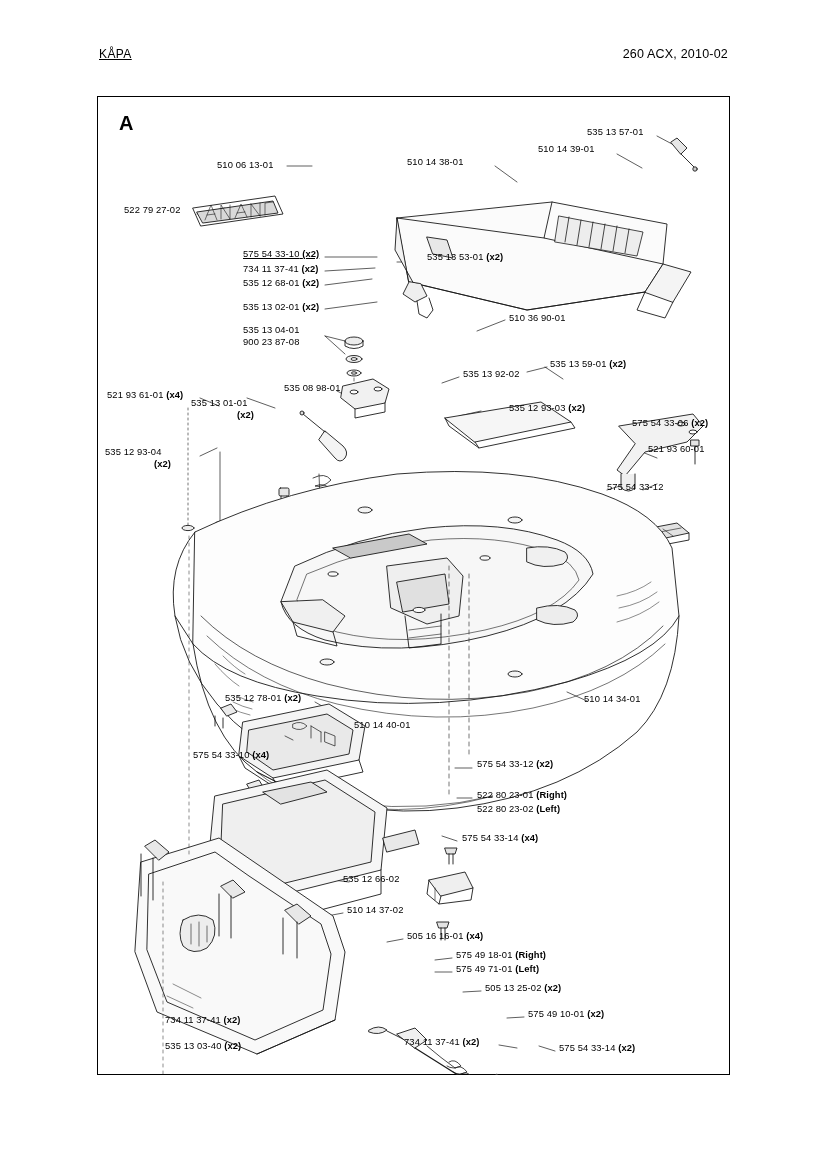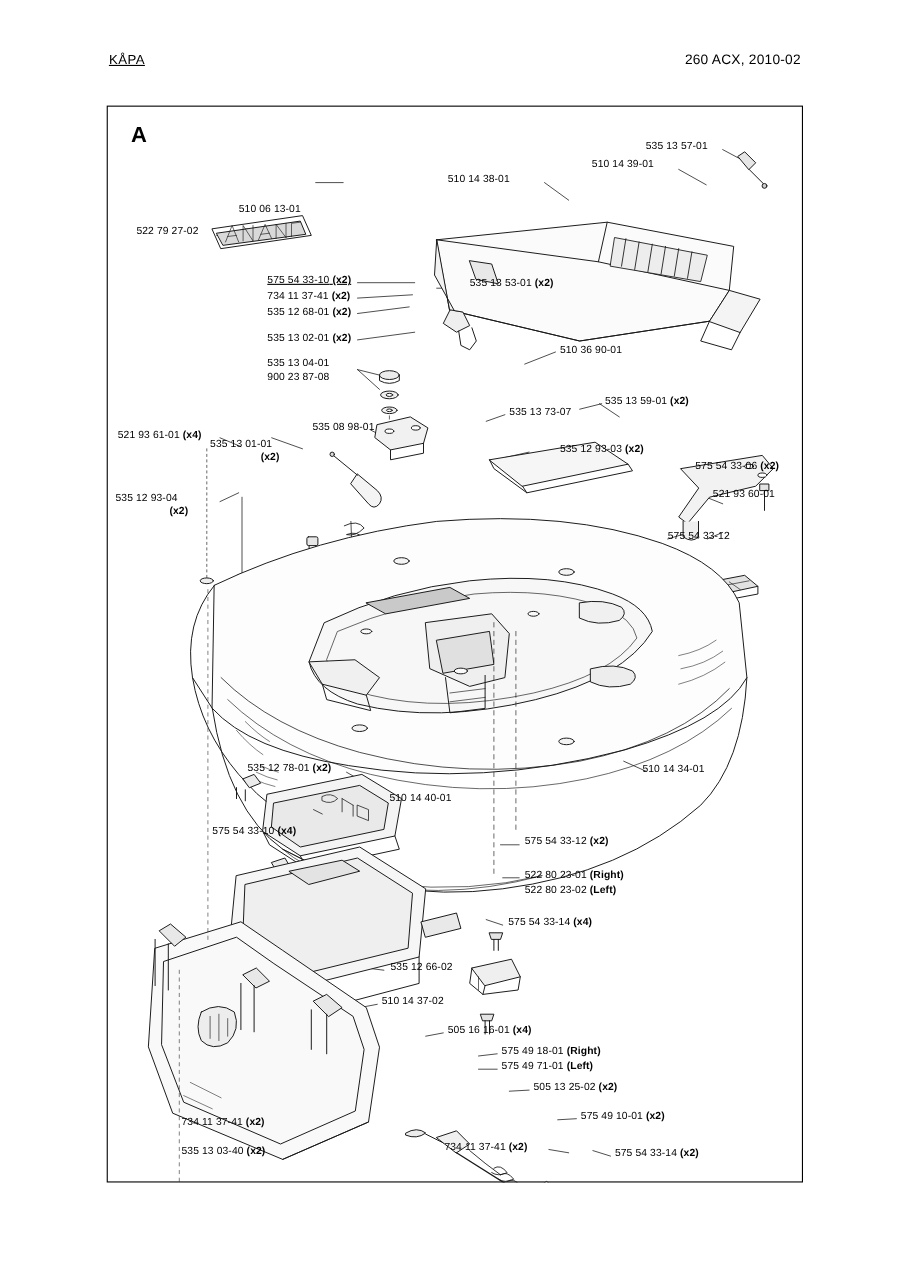--- a/index.html
+++ b/index.html
@@ -412,36 +412,36 @@
         <line x1="92" y1="440" x2="92" y2="760" stroke-dasharray="3 4" stroke-width="0.5"></line>
       </g>
 
     </g>
   </svg>
 
   <div>
     <div class="lbl" style="left:587px;top:126px;"><span>535 13 57-01</span> <b></b></div>
     <div class="lbl" style="left:538px;top:143px;"><span>510 14 39-01</span> <b></b></div>
     <div class="lbl" style="left:407px;top:156px;"><span>510 14 38-01</span> <b></b></div>
-    <div class="lbl" style="left:217px;top:159px;margin-top:25px;"><span>510 06 13-01</span> <b></b></div>
+    <div class="lbl" style="left:217px;top:159px;"><span>510 06 13-01</span> <b></b></div>
     <div class="lbl" style="left:124px;top:204px;"><span>522 79 27-02</span> <b></b></div>
 
     <div class="lbl" style="left:243px;top:248px;text-decoration:underline;"><span>575 54 33-10</span> <b>(x2)</b></div>
     <div class="lbl" style="left:243px;top:263px;"><span>734 11 37-41</span> <b>(x2)</b></div>
     <div class="lbl" style="left:243px;top:277px;"><span>535 12 68-01</span> <b>(x2)</b></div>
     <div class="lbl" style="left:427px;top:251px;"><span>535 13 53-01</span> <b>(x2)</b></div>
 
     <div class="lbl" style="left:243px;top:301px;"><span>535 13 02-01</span> <b>(x2)</b></div>
     <div class="lbl" style="left:509px;top:312px;"><span>510 36 90-01</span> <b></b></div>
 
     <div class="lbl" style="left:243px;top:324px;"><span>535 13 04-01</span> <b></b></div>
     <div class="lbl" style="left:243px;top:336px;"><span>900 23 87-08</span> <b></b></div>
 
     <div class="lbl" style="left:550px;top:358px;text-align:right;"><span>535 13 59-01</span> <b>(x2)</b></div>
-    <div class="lbl" style="left:463px;top:368px;"><span>535 13 73-07</span> <b></b></div>
+    <div class="lbl" style="left:463px;top:368px;"><span>535 13 92-02</span> <b></b></div>
 
     <div class="lbl" style="left:252px;top:382px;padding-left:32px;"><span>535 08 98-01</span> <b></b></div>
     <div class="lbl" style="left:107px;top:389px;"><span>521 93 61-01</span> <b>(x4)</b></div>
     <div class="lbl" style="left:191px;top:397px;"><span>535 13 01-01</span></div>
     <div class="lbl" style="left:237px;top:409px;"><b>(x2)</b></div>
 
     <div class="lbl" style="left:485px;top:402px;padding-left:24px;"><span>535 12 93-03</span> <b>(x2)</b></div>
     <div class="lbl" style="left:632px;top:417px;"><span>575 54 33-06</span> <b>(x2)</b></div>
 
     <div class="lbl" style="left:105px;top:446px;"><span>535 12 93-04</span></div>
@@ -452,21 +452,21 @@
     <div class="lbl" style="left:584px;top:693px;"><span>510 14 34-01</span> <b></b></div>
     <div class="lbl" style="left:225px;top:692px;"><span>535 12 78-01</span> <b>(x2)</b></div>
     <div class="lbl" style="left:354px;top:719px;"><span>510 14 40-01</span> <b></b></div>
     <div class="lbl" style="left:193px;top:749px;"><span>575 54 33-10</span> <b>(x4)</b></div>
     <div class="lbl" style="left:477px;top:758px;"><span>575 54 33-12</span> <b>(x2)</b></div>
 
     <div class="lbl" style="left:477px;top:789px;text-align:center;"><span>522 80 23-01</span> <b>(Right)</b></div>
     <div class="lbl" style="left:477px;top:803px;text-align:right;"><span>522 80 23-02</span> <b>(Left)</b></div>
     <div class="lbl" style="left:462px;top:832px;"><span>575 54 33-14</span> <b>(x4)</b></div>
 
-    <div class="lbl" style="left:355px;top:873px;"><span>535 12 66-02</span> <b></b></div>
+    <div class="lbl" style="left:343px;top:873px;"><span>535 12 66-02</span> <b></b></div>
     <div class="lbl" style="left:347px;top:904px;"><span>510 14 37-02</span> <b></b></div>
     <div class="lbl" style="left:407px;top:930px;"><span>505 16 16-01</span> <b>(x4)</b></div>
     <div class="lbl" style="left:456px;top:949px;"><span>575 49 18-01</span> <b>(Right)</b></div>
     <div class="lbl" style="left:456px;top:963px;"><span>575 49 71-01</span> <b>(Left)</b></div>
     <div class="lbl" style="left:485px;top:982px;"><span>505 13 25-02</span> <b>(x2)</b></div>
     <div class="lbl" style="left:528px;top:1008px;"><span>575 49 10-01</span> <b>(x2)</b></div>
     <div class="lbl" style="left:404px;top:1036px;"><span>734 11 37-41</span> <b>(x2)</b></div>
     <div class="lbl" style="left:559px;top:1042px;"><span>575 54 33-14</span> <b>(x2)</b></div>
 
     <div class="lbl" style="left:165px;top:1014px;"><span>734 11 37-41</span> <b>(x2)</b></div>

